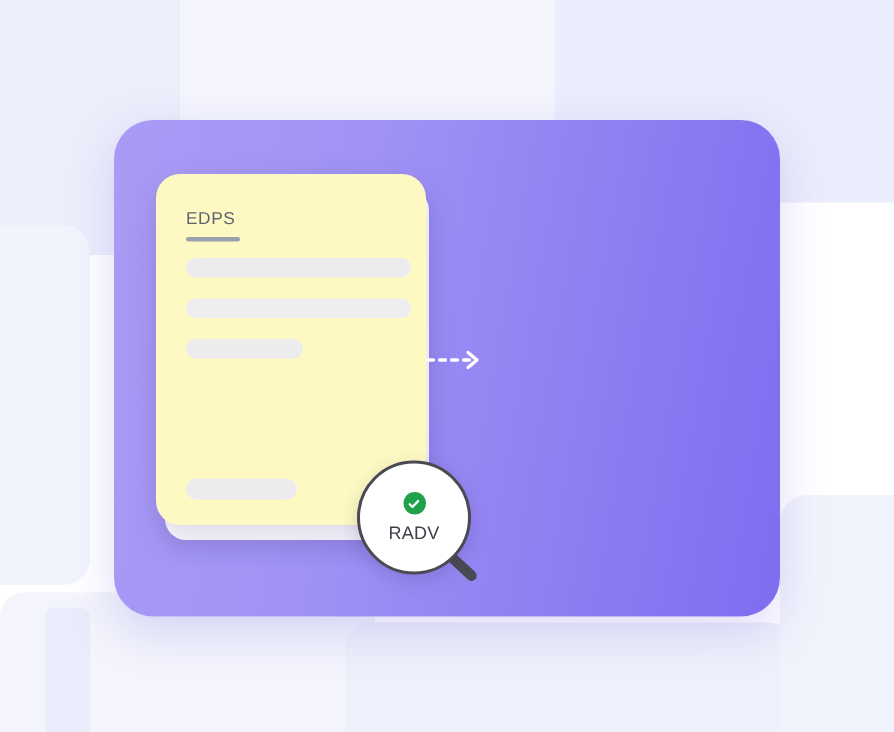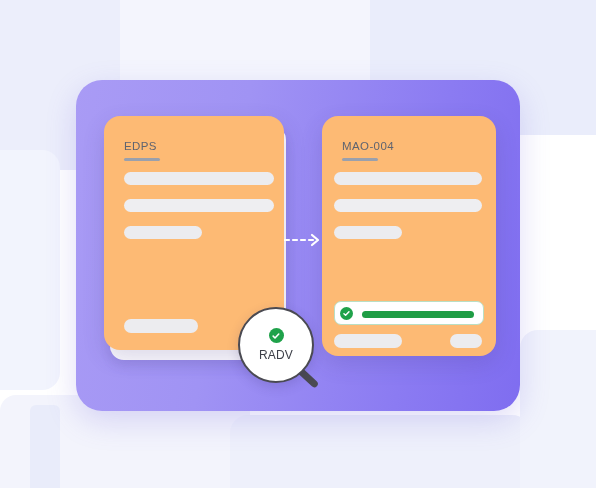--- a/index.html
+++ b/index.html
@@ -43,21 +43,21 @@
     left: 76px;
     top: 80px;
     width: 444px;
     height: 331px;
     border-radius: 26px;
     background: linear-gradient(100deg, #a99bf5 0%, #a093f4 35%, #8b7bf2 75%, #7f6df0 100%);
     box-shadow: 0 10px 30px rgba(110, 95, 220, 0.22);
   }
   .card {
     position: absolute;
-    background: #fdba74;
+    background: #fef9c3;
     border-radius: 16px;
     box-shadow: 0 8px 22px rgba(60, 50, 120, 0.16);
   }
   
   .card-stack {
     position: absolute;
     background: #ffffff;
     border-radius: 14px;
     box-shadow: 0 6px 14px rgba(60, 50, 120, 0.12);
     opacity: 0.96;
@@ -201,40 +201,20 @@
     <div class="card-title">EDPS</div>
     <div class="card-title-rule"></div>
 
     <div class="sk" style="left:20px; top:56px;  width:150px; height:13px;"></div>
     <div class="sk sk-soft" style="left:20px; top:83px;  width:150px; height:13px;"></div>
     <div class="sk" style="left:20px; top:110px; width:78px;  height:13px;"></div>
 
     <div class="sk" style="left:20px; top:203px; width:74px; height:14px;"></div>
   </div>
 
-  <div class="card card-right">
-    <div class="card-title">MAO-004</div>
-    <div class="card-title-rule"></div>
-
-    <div class="sk" style="left:12px; top:56px;  width:148px; height:13px;"></div>
-    <div class="sk sk-soft" style="left:12px; top:83px;  width:148px; height:13px;"></div>
-    <div class="sk" style="left:12px; top:110px; width:68px;  height:13px;"></div>
-
-    <div class="progress-box" style="top:185px;">
-      <div class="check-circle" style="left:5px; top:4.5px; width:13px; height:13px;">
-        <svg width="9" height="9" viewBox="0 0 12 12" aria-hidden="true">
-          <path d="M2.6 6.2 L4.8 8.4 L9.3 3.6" fill="none" stroke="#ffffff" stroke-width="1.9" stroke-linecap="round" stroke-linejoin="round"></path>
-        </svg>
-      </div>
-      <div class="progress-fill"></div>
-    </div>
-
-    <div class="sk" style="left:12px; top:218px; width:68px; height:14px;"></div>
-    <div class="sk" style="left:128px; top:218px; width:32px; height:14px;"></div>
-  </div>
 
   <div class="arrow">
     <svg width="40" height="16" viewBox="0 0 40 16" aria-hidden="true">
       <line x1="1" y1="8" x2="30" y2="8" stroke="#ffffff" stroke-width="2.2" stroke-linecap="round" stroke-dasharray="4 4"></line>
       <polyline points="28,3 34,8 28,13" fill="none" stroke="#ffffff" stroke-width="2.2" stroke-linecap="round" stroke-linejoin="round"></polyline>
     </svg>
   </div>
 
   <div class="magnifier">
     <div class="mag-handle"></div>

